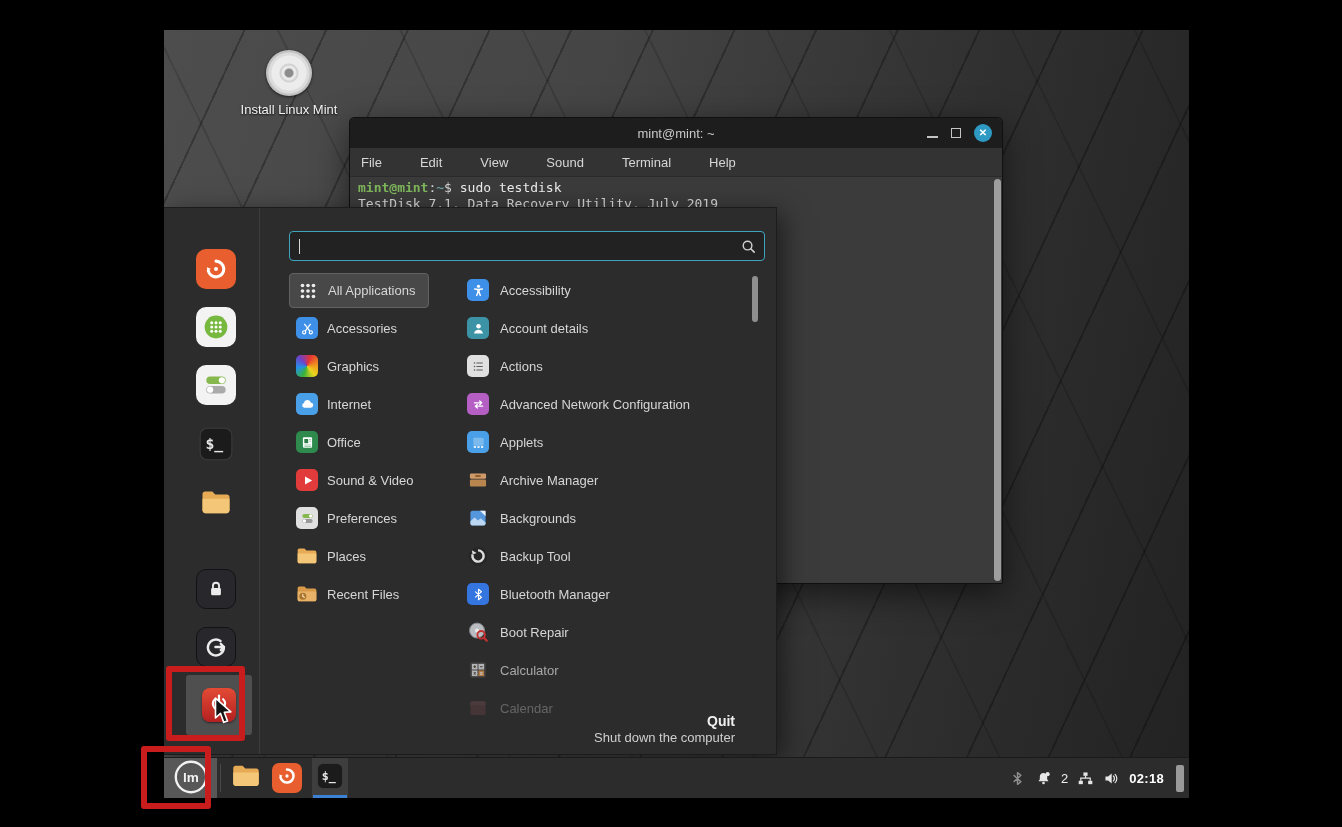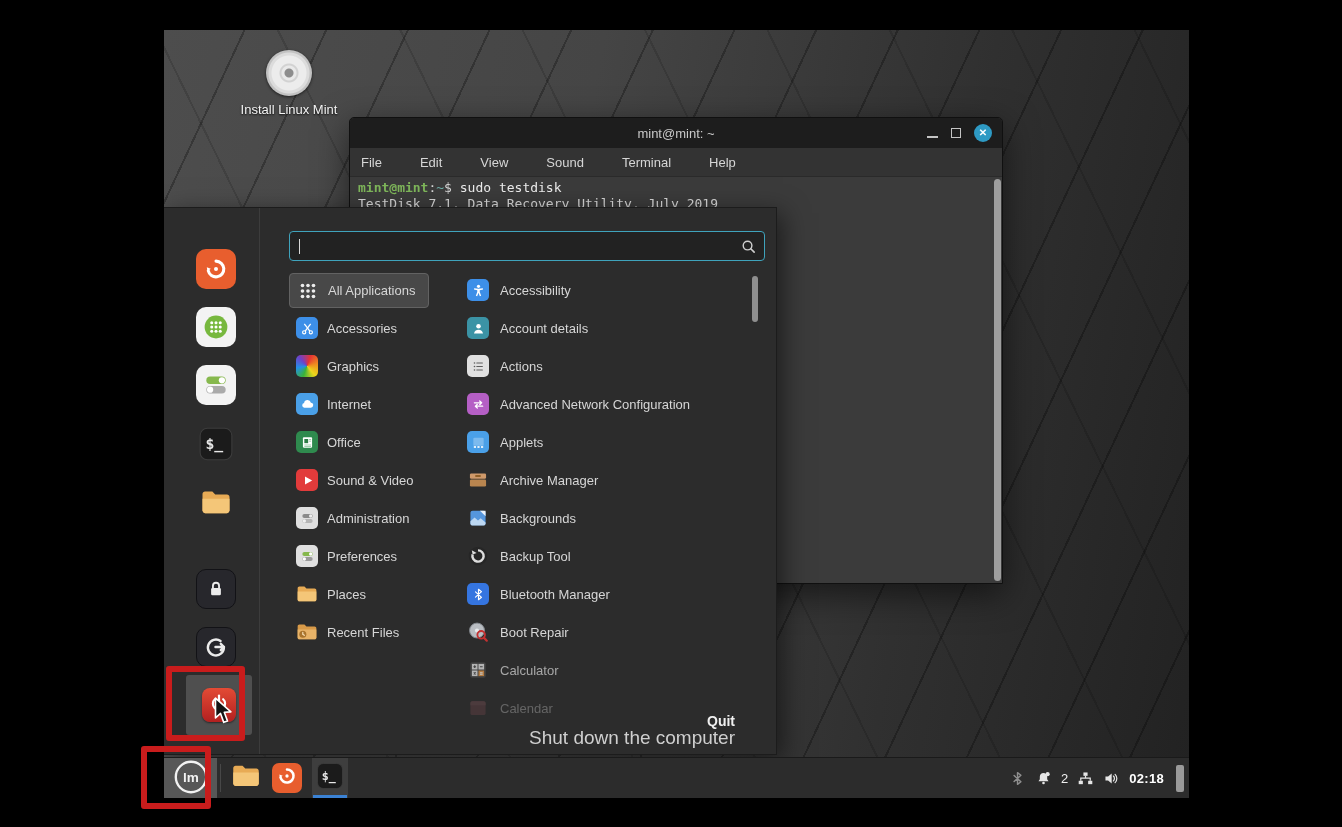--- a/index.html
+++ b/index.html
@@ -77,21 +77,21 @@
   .ic.full{background:none!important;}
   .ic.full svg{width:22px;height:22px;}
   .bg-blue{background:#3d8fe8;} .bg-blue2{background:#3575e0;} .bg-skyblue{background:#4aa0e8;}
   .bg-teal{background:#3b93a5;} .bg-light{background:#e0e0e0;} .bg-purple{background:#b55fc5;}
   .bg-green{background:#2f8a4e;} .bg-red{background:#e23b3b;}
   .bg-rainbow{background:conic-gradient(from 20deg,#e63333,#ef8f1f,#ecd71c,#39b339,#2390e8,#7040c8,#e63333);}
 
   .menu-scroll{position:absolute;left:588px;top:68px;width:6px;height:46px;background:#8f8f8f;border-radius:3px;}
   .quit{position:absolute;right:41px;top:505px;text-align:right;}
   .quit-l{font-size:14px;font-weight:bold;color:#f0f0f0;line-height:17px;}
-  .quit-d{font-size:19px;color:#cfcfcf;line-height:16px;}
+  .quit-d{font-size:13px;color:#cfcfcf;line-height:16px;}
 
   
   .taskbar{position:absolute;left:0;bottom:0;width:100%;height:41px;background:#2c2c2c;
     border-top:1px solid #1a1a1a;box-sizing:border-box;}
   .menu-btn{position:absolute;left:0;top:0;width:53px;height:40px;background:#575757;
     display:flex;justify-content:center;}
   .menu-btn svg{width:38px;height:38px;display:block;}
   .tb-sep{position:absolute;left:56px;top:6px;width:1px;height:28px;background:#484848;}
   .launchers{position:absolute;left:66px;top:0;height:40px;display:flex;align-items:center;gap:10px;}
   .tb-ic{width:32px;height:32px;display:flex;align-items:center;justify-content:center;}
@@ -294,31 +294,20 @@
             </span>
             <span class="row-label">Office</span>
           </div>
         <div class="cat-row">
             <span class="ic bg-red">
               <svg viewBox="0 0 18 18">
                 <path d="M6 4.2l8.6 4.8L6 13.8z" fill="#fff"></path>
               </svg>
             </span>
             <span class="row-label">Sound &amp; Video</span>
-          </div>
-        <div class="cat-row">
-            <span class="ic bg-light">
-              <svg viewBox="0 0 18 18">
-                <rect x="2.8" y="3.6" width="12.4" height="4.8" rx="2.4" fill="#8a8a8a"></rect>
-                <circle cx="12.8" cy="6" r="2" fill="#efefef"></circle>
-                <rect x="2.8" y="9.6" width="12.4" height="4.8" rx="2.4" fill="#b5b5b5"></rect>
-                <circle cx="5.2" cy="12" r="2" fill="#efefef"></circle>
-              </svg>
-            </span>
-            <span class="row-label">Administration</span>
           </div>
         <div class="cat-row">
             <span class="ic bg-light">
               <svg viewBox="0 0 18 18">
                 <rect x="2.8" y="3.6" width="12.4" height="4.8" rx="2.4" fill="#86b84d"></rect>
                 <circle cx="12.8" cy="6" r="2" fill="#fff"></circle>
                 <rect x="2.8" y="9.6" width="12.4" height="4.8" rx="2.4" fill="#9a9a9a"></rect>
                 <circle cx="5.2" cy="12" r="2" fill="#fff"></circle>
               </svg>
             </span>

